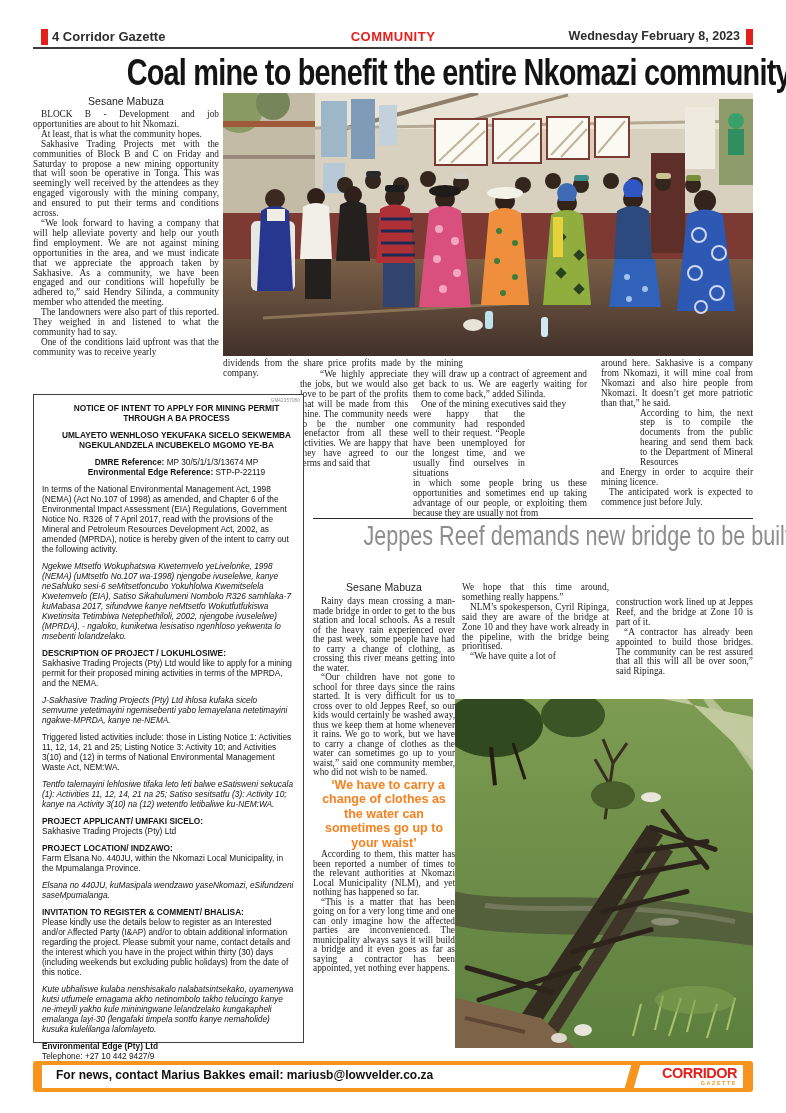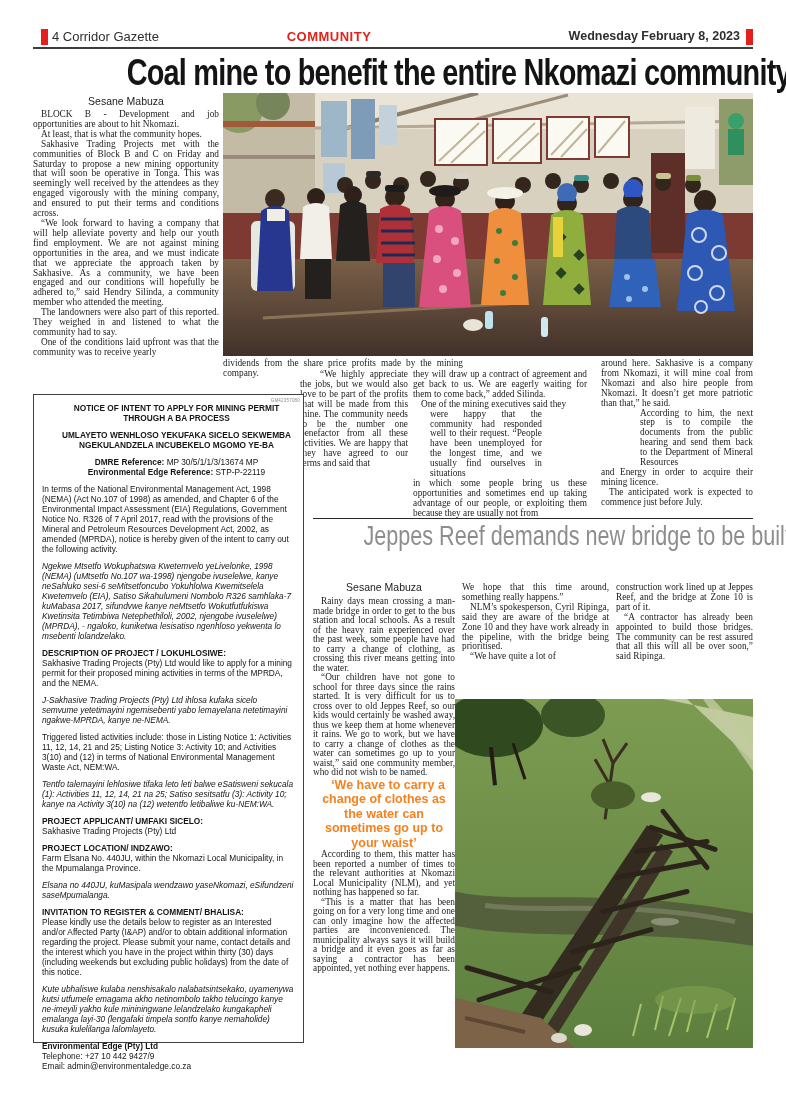--- a/index.html
+++ b/index.html
@@ -2,54 +2,54 @@
 <html><head>
 <meta charset="utf-8">
 <style>
   html,body{margin:0;padding:0;background:#fff;}
   .page{position:relative;width:786px;height:1113px;background:#ffffff;overflow:hidden;
         font-family:"Liberation Serif",serif;color:#1c1c1c;}
   .abs{position:absolute;}
   
   .hdr-rule{left:33px;top:47px;width:720px;height:2px;background:#3c3c3c;}
   .hdr-bar{width:7px;height:16px;background:#e3201b;top:29px;}
-  .hdr-brand{left:52px;top:29px;font-family:"Liberation Sans",sans-serif;font-weight:normal;
+  .hdr-brand{left:52px;top:29px;font-family:"Liberation Sans",sans-serif;font-weight:bold;
              font-size:13px;color:#2e2e2e;}
-  .hdr-section{left:0;top:29px;width:658px;text-align:center;color:#e3201b;
+  .hdr-section{left:0;top:29px;width:786px;text-align:center;color:#e3201b;
                font-family:"Liberation Sans",sans-serif;font-weight:bold;font-size:13px;letter-spacing:.5px;}
   .hdr-date{right:46px;top:29px;font-family:"Liberation Sans",sans-serif;font-weight:bold;
             font-size:12.5px;color:#2e2e2e;}
   
   .main-headline{left:33px;top:52px;width:720px;text-align:center;font-family:"Liberation Sans",sans-serif;
       font-weight:800;font-size:37px;letter-spacing:-1px;color:#141414;white-space:nowrap;}
   .main-headline span{display:inline-block;transform:scaleX(.78);transform-origin:center;}
   .j-headline{left:310px;top:521px;width:443px;text-align:center;font-family:"Liberation Sans",sans-serif;
       font-weight:400;font-size:27px;color:#8d8d8d;white-space:nowrap;}
   .j-headline span{display:inline-block;transform:scaleX(.80);transform-origin:center;}
   .byline{font-family:"Liberation Sans",sans-serif;font-size:10.5px;color:#222;text-align:center;}
   
   .body{font-size:9.3px;line-height:9.9px;text-align:justify;}
   .body p{margin:0;text-indent:8px;}
   .noindent{text-indent:0 !important;}
   .c-col1{left:33px;top:110px;width:186px;}
   .c-cont{left:223px;top:359px;width:240px;}
   .c-col2{left:300px;top:370px;width:108px;}
   .c-col2 p{text-indent:20px;}
   .c-col3{left:413px;top:370px;width:174px;}
-  .c-col3 .narrow{width:112px;margin-left:17px;}
+  .c-col3 .narrow{width:112px;}
   .c-col4{left:601px;top:359px;width:152px;}
   .c-col4 .narrow{width:113px;margin-left:39px;}
   .pq{font-family:"Liberation Sans",sans-serif;font-weight:bold;text-align:center;}
   .pq-red{left:514px;top:424px;width:200px;font-size:12.8px;line-height:15.5px;color:#ee3f23;}
   .pq-orange{color:#f58220;font-size:12.5px;line-height:14.5px;margin:7px 0;text-indent:0;text-align:center;}
   .sec-rule{left:313px;top:518px;width:440px;height:1px;background:#2a2a2a;}
   .j-byline{left:313px;top:581px;width:142px;}
   .j-col1{left:313px;top:597px;width:142px;font-size:9.3px;line-height:9.5px;}
   .j-col2{left:462px;top:583px;width:147px;}
-  .j-col3{left:616px;top:583px;width:137px;}
+  .j-col3{left:616px;top:598px;width:137px;}
   
   .notice{left:33px;top:394px;width:271px;height:649px;border:1px solid #3f3f3f;background:#fff;
           font-family:"Liberation Sans",sans-serif;font-size:8.3px;line-height:10px;color:#151515;
           box-sizing:border-box;padding:8px 8px 6px 8px;}
   .notice .blk{margin-bottom:7px;}
   .notice .ctr{text-align:center;margin-left:16px;}
   .notice .b{font-weight:bold;}
   .notice .i{font-style:italic;}
   .notice .code{position:absolute;top:1px;right:3px;font-size:4.5px;color:#8a8a8a;letter-spacing:.2px;}
   
@@ -369,14 +369,24 @@
       <line x1="200" y1="330" x2="208" y2="296"></line>
         <line x1="214" y1="336" x2="226" y2="298"></line>
       <line x1="232" y1="332" x2="240" y2="300"></line>
         <line x1="252" y1="338" x2="262" y2="304"></line>
       <line x1="178" y1="336" x2="186" y2="304"></line>
         <line x1="272" y1="330" x2="280" y2="298"></line>
     </g>
     <ellipse cx="240" cy="300" rx="40" ry="14" fill="#7fa04f" opacity=".6"></ellipse>
   </svg>
 
+  <div class="abs footer">
+    <div class="footer-inner">
+      <div class="footer-text">For news, contact Marius Bakkes email: mariusb@lowvelder.co.za</div>
+      <div class="footer-slash"></div>
+      <div class="footer-logo">
+        <div class="l1">CORRIDOR</div>
+        <div class="l2">GAZETTE</div>
+      </div>
+    </div>
+  </div>
 
 </div>
 
 </body></html>

